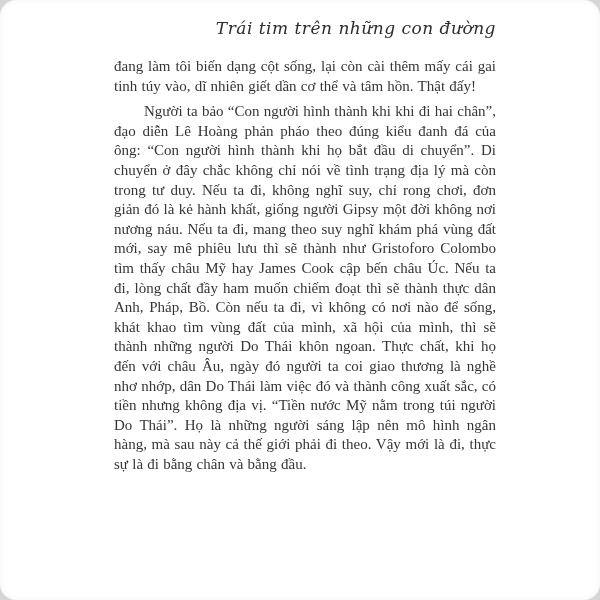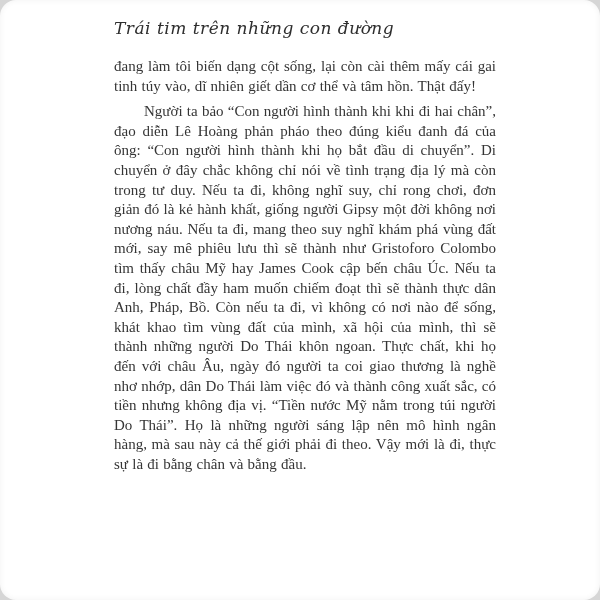--- a/index.html
+++ b/index.html
@@ -12,21 +12,21 @@
   .book-page {
     width: 600px;
     height: 600px;
     background: #ffffff;
     border-radius: 16px;
     overflow: hidden;
     padding: 18px 104px 0 114px;
     box-shadow: inset 0 0 6px rgba(0,0,0,0.06);
   }
   .page-header {
-    text-align: left;
+    text-align: right;
     font-family: "DejaVu Serif", "Liberation Serif", serif;
     font-style: italic;
     font-size: 17px;
     letter-spacing: 0.5px;
     color: #2e2e2e;
     margin-bottom: 14px;
     white-space: nowrap;
   }
   .page-body p {
     font-size: 15px;

